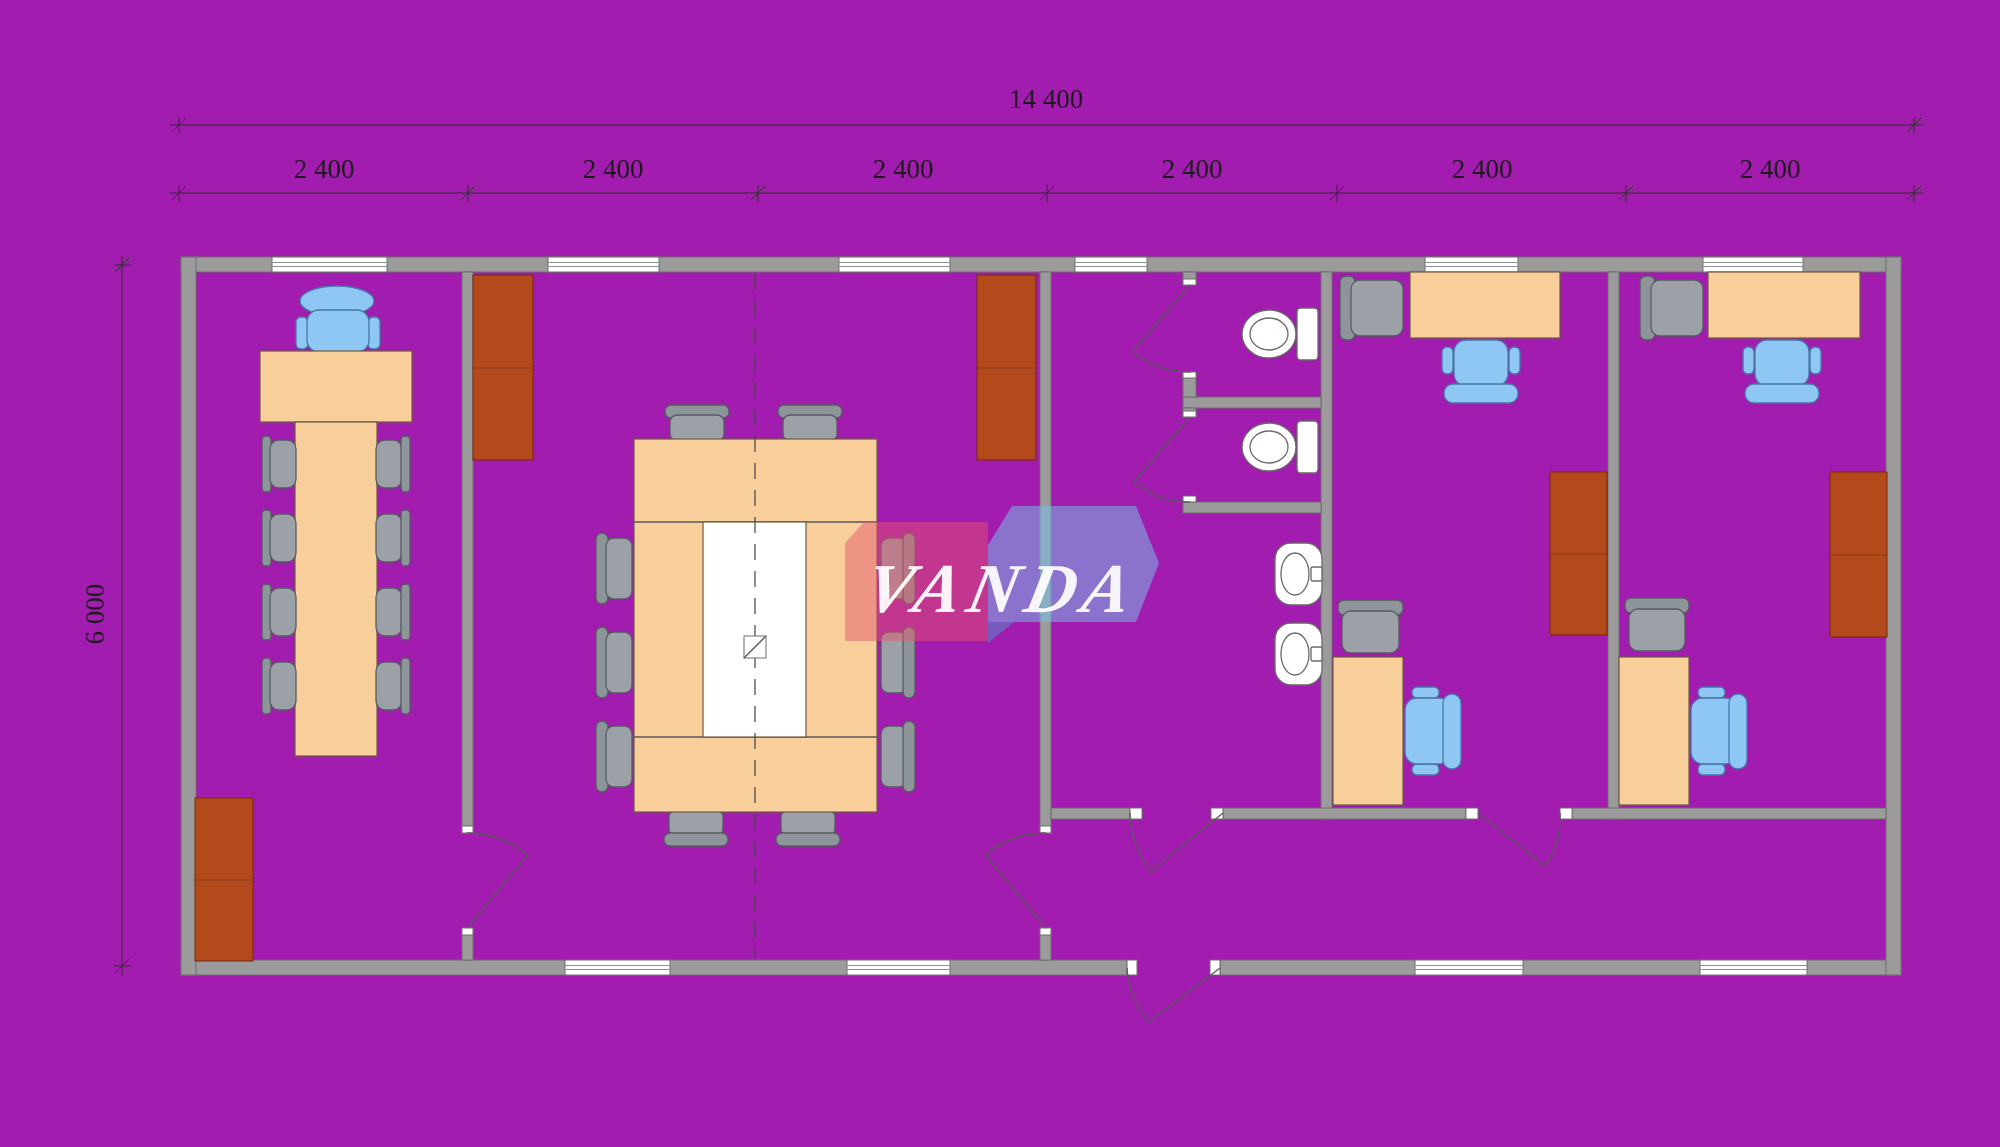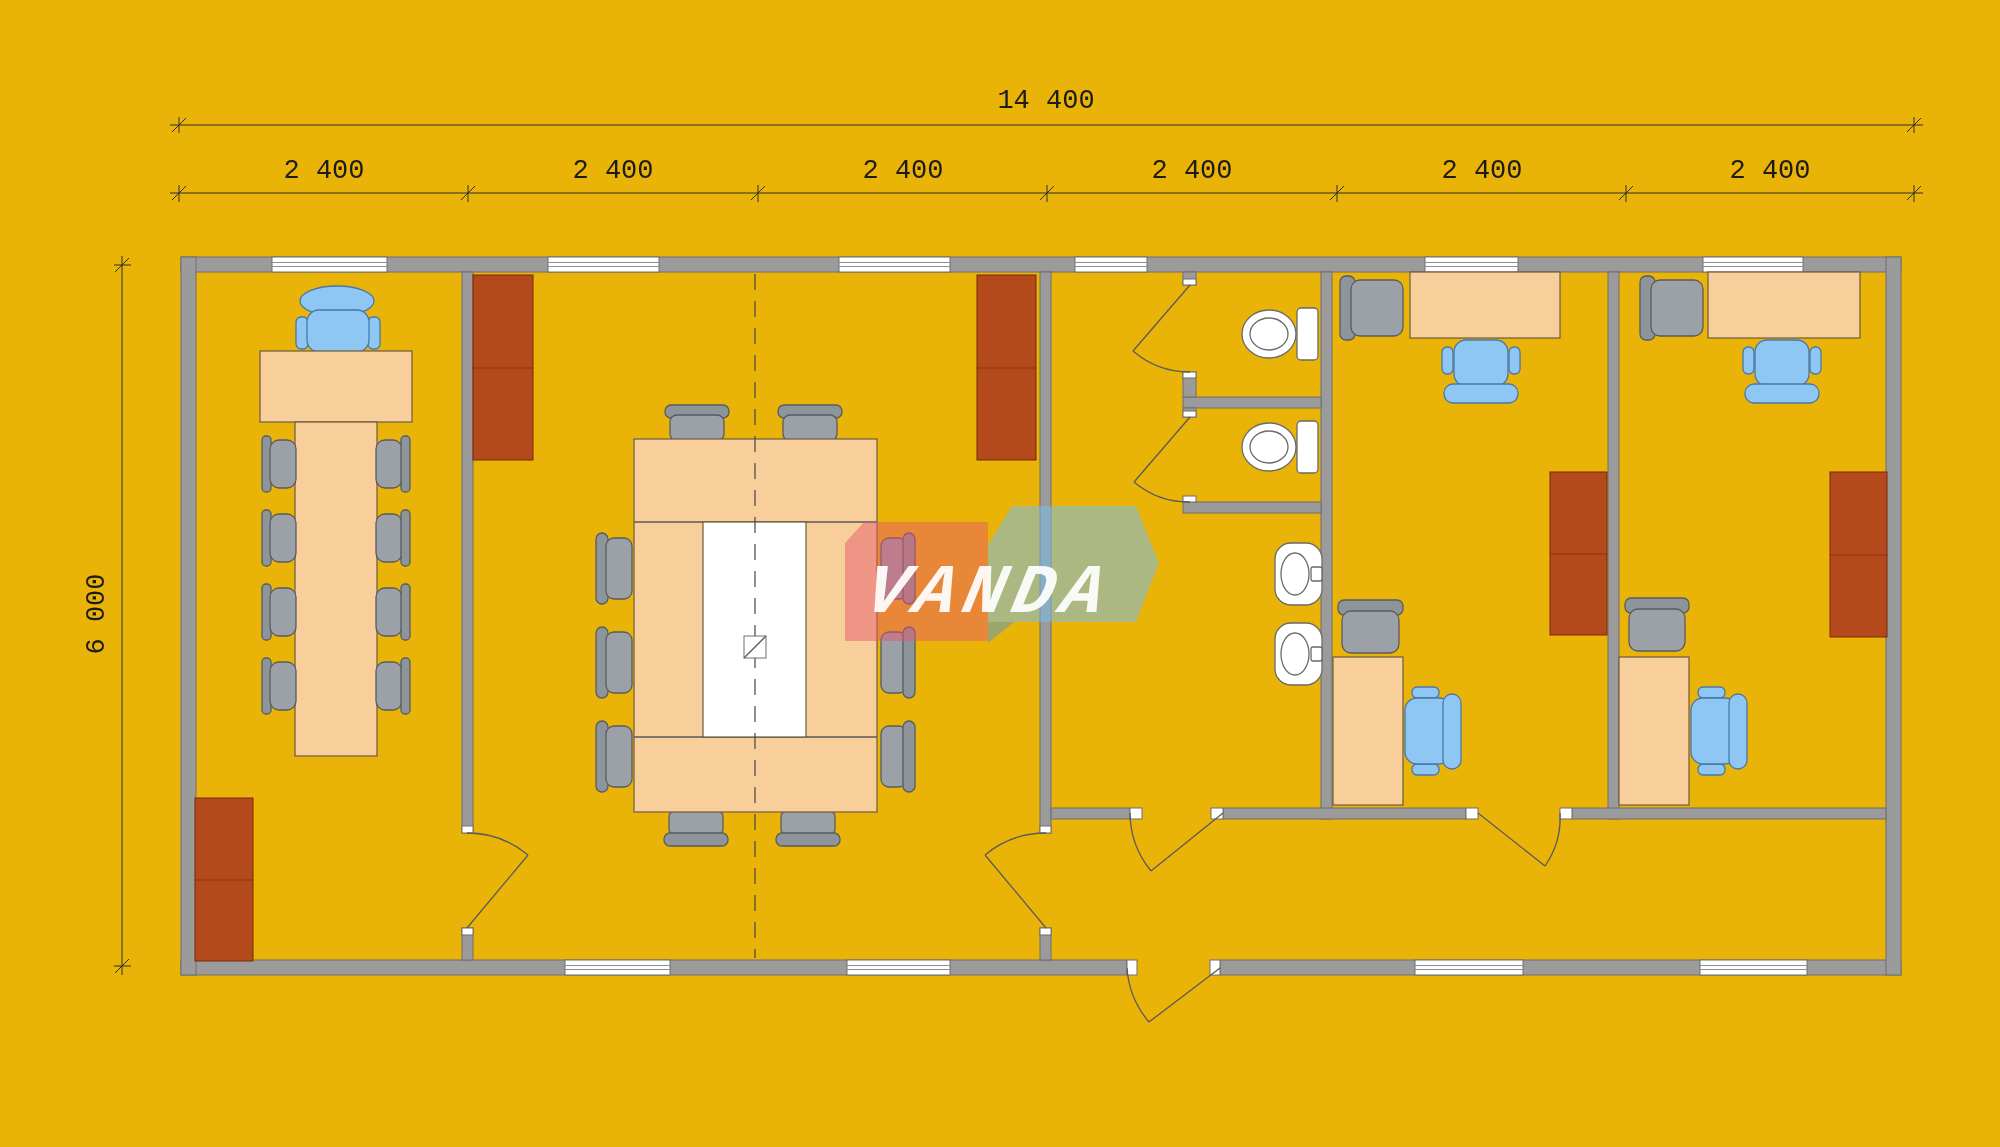--- a/index.html
+++ b/index.html
@@ -1,17 +1,17 @@
 <!DOCTYPE html>
 <html><head>
 <meta charset="utf-8">
 <style>
   html,body { margin:0; padding:0; background:#ffffff; }
-  .stage { position:relative; width:2000px; height:1147px; background:#eab308; overflow:hidden;
-           font-family:Liberation Mono, monospace; }
+  .stage { position:relative; width:2000px; height:1147px; background:#a21caf; overflow:hidden;
+           font-family:Liberation Serif, serif; }
   svg { position:absolute; left:0; top:0; }
   
   .w     { fill:#9b9b9b; stroke:#6e6e6e; stroke-width:1; }
   .cap   { fill:#ffffff; stroke:#6e6e6e; stroke-width:1; }
   .win   { fill:#ffffff; stroke:#6e6e6e; stroke-width:1; }
   .gl    { stroke:#8f8f8f; stroke-width:1; fill:none; }
   .wood  { fill:#f8cf9b; stroke:#6b5b40; stroke-width:1.2; }
   .woodin{ fill:#ffffff; stroke:#6b5b40; stroke-width:1.2; }
   .brown { fill:#b4491c; stroke:#76290c; stroke-width:1; }
   .mid   { stroke:rgba(60,20,5,.35); stroke-width:1; }

